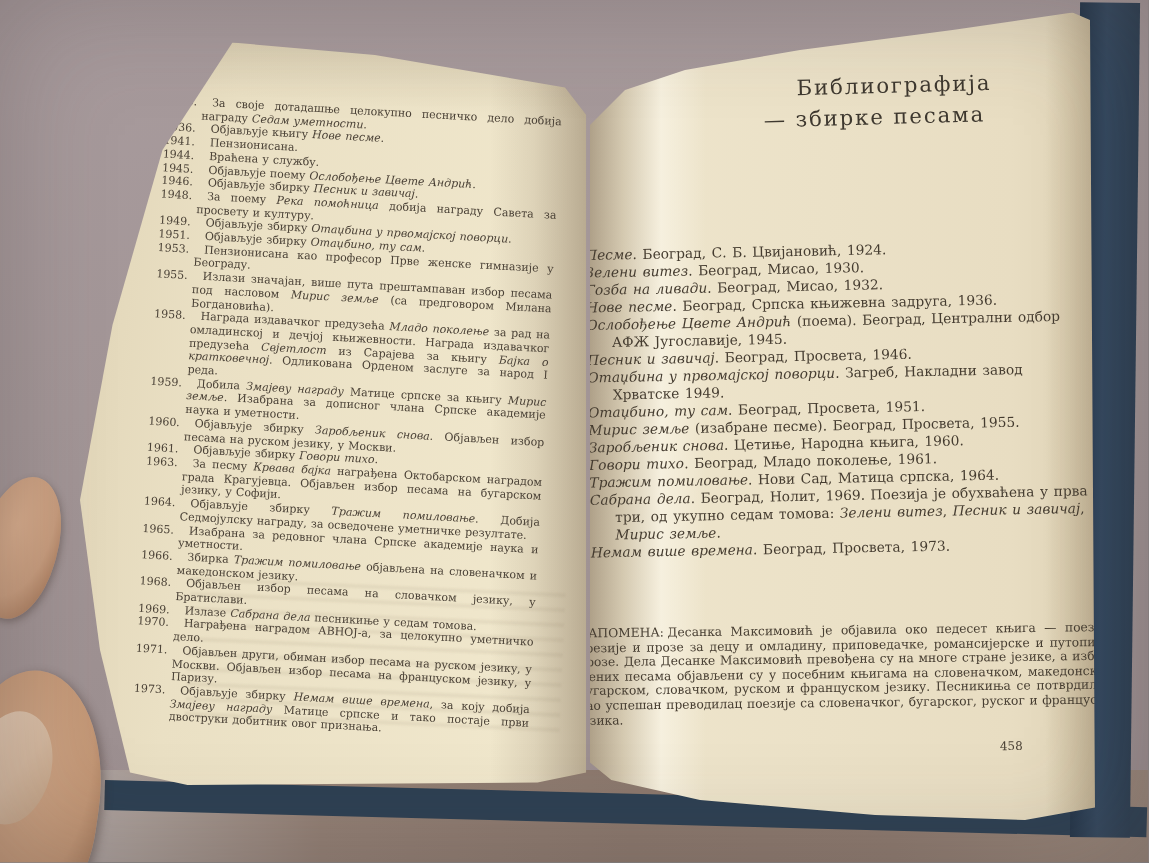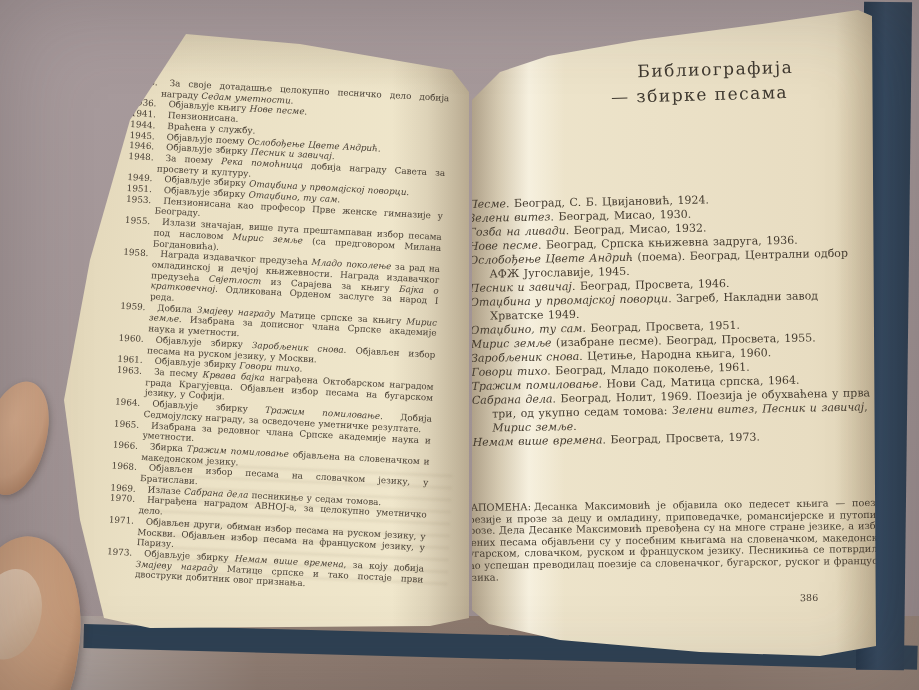--- a/index.html
+++ b/index.html
@@ -127,21 +127,21 @@
         <div class="bib-entry"><span class="it">Мирис земље</span><span> (изабране песме). Београд, Просвета, 1955.</span></div>
         <div class="bib-entry"><span class="it">Заробљеник снова</span><span>. Цетиње, Народна књига, 1960.</span></div>
         <div class="bib-entry"><span class="it">Говори тихо</span><span>. Београд, Младо поколење, 1961.</span></div>
         <div class="bib-entry"><span class="it">Тражим помиловање</span><span>. Нови Сад, Матица српска, 1964.</span></div>
         <div class="bib-entry"><span class="it">Сабрана дела</span><span>. Београд, Нолит, 1969. Поезија је обухваћена у прва три, од укупно седам томова: </span><span class="it">Зелени витез</span><span>, </span><span class="it">Песник и завичај</span><span>, </span><span class="it">Мирис земље</span><span>.</span></div>
         <div class="bib-entry"><span class="it">Немам више времена</span><span>. Београд, Просвета, 1973.</span></div>
       </div>
     <div class="note">
       <span class="note-label">НАПОМЕНА:</span><span>Десанка Максимовић је објавила око педесет књига — поезије, поезије и прозе за децу и омладину, приповедачке, романсијерске и путописне прозе. Дела Десанке Максимовић превођена су на многе стране језике, а избори њених песама објављени су у посебним књигама на словеначком, македонском, бугарском, словачком, руском и француском језику. Песникиња се потврдила и као успешан преводилац поезије са словеначког, бугарског, руског и француског језика.</span>
     </div>
-    <div class="pageno-right">386</div>
+    <div class="pageno-right">458</div>
   </div>
 
   <div class="finger-top"></div>
   <div class="thumb">
     <div class="thumb-nail"></div>
   </div>
   <div class="vignette"></div>
 </div>
 
 </body></html>

